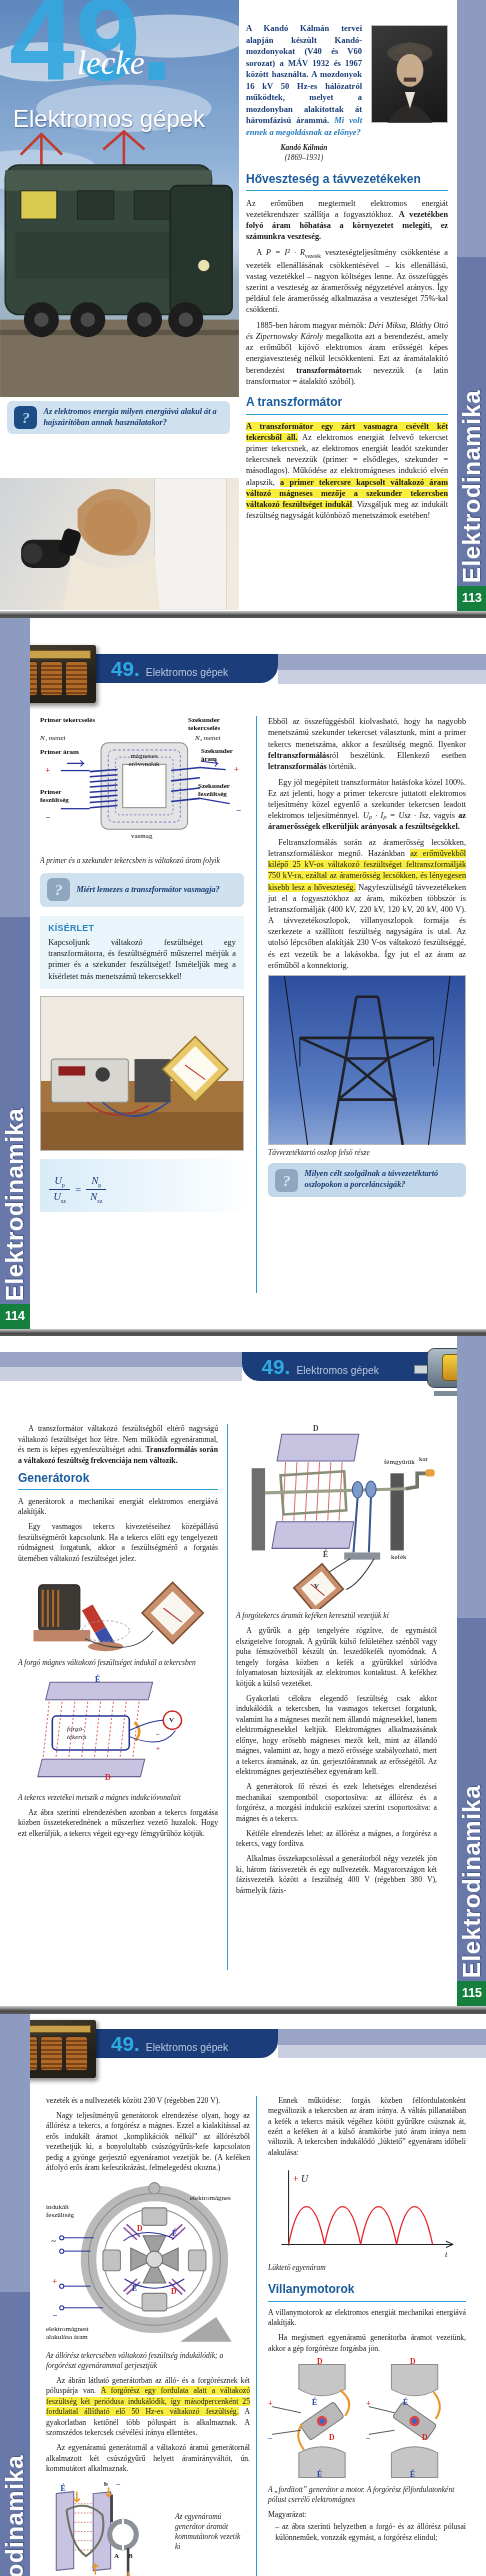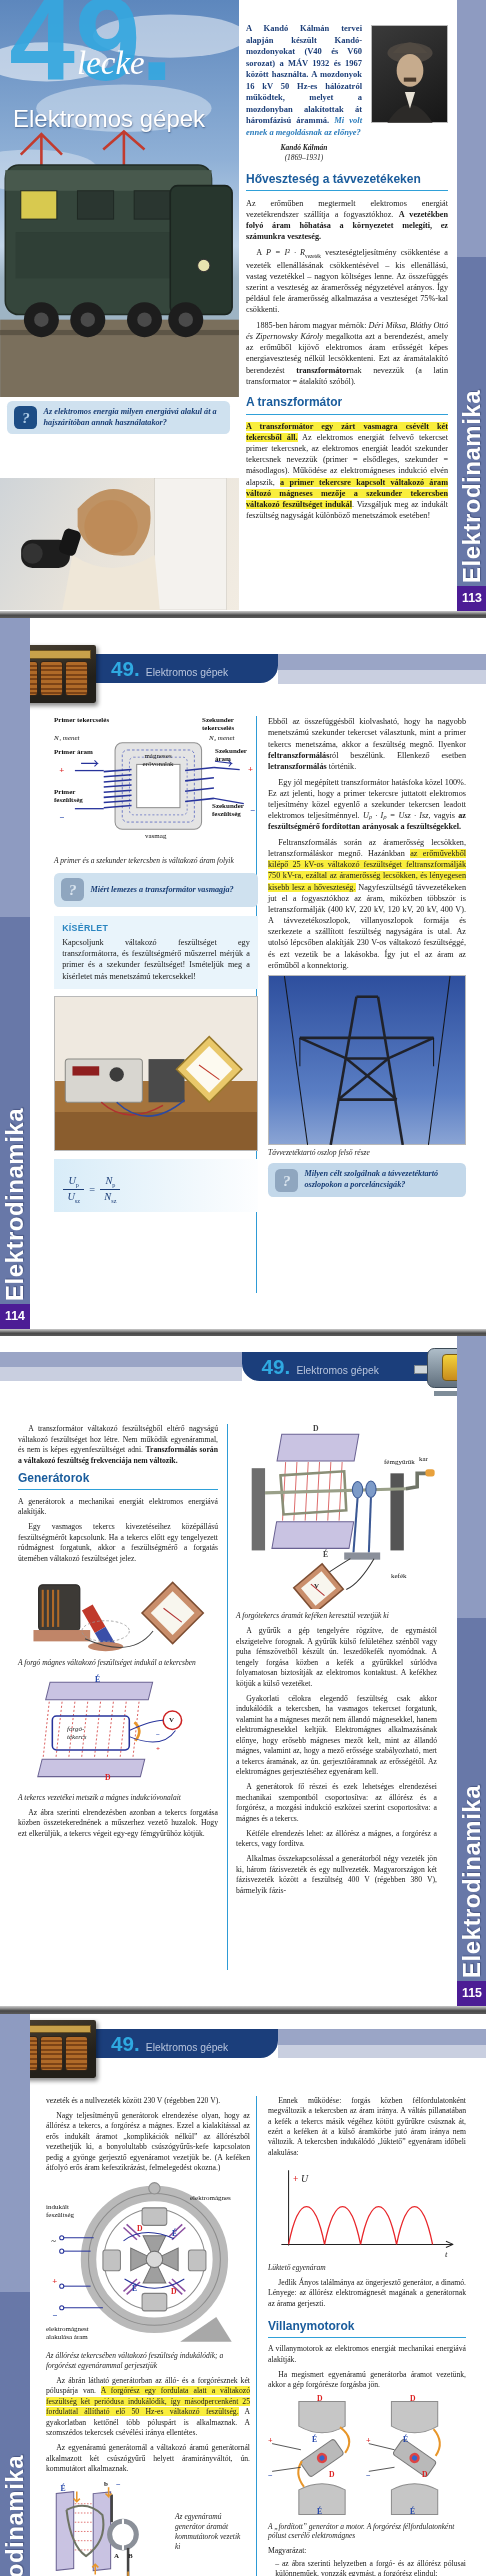--- a/index.html
+++ b/index.html
@@ -4,21 +4,21 @@
 <style>
   html,body{margin:0;padding:0;background:#2b2b2b;}
   body{width:487px;font-family:"Liberation Serif",serif;}
   .page{position:relative;width:487px;background:#fff;overflow:hidden;}
   .sep{height:7.2px;background:linear-gradient(180deg,#c9c9c9 0%,#909090 30%,#484848 60%,#5a5a5a 100%);}
   
   .tab{position:absolute;top:0;bottom:0;width:30px;}
   .tabR{right:0;} .tabL{left:0;}
   .tab .seg1{position:absolute;top:0;left:0;right:0;height:42%;background:#8e9bc1;}
   .tab .seg2{position:absolute;top:42%;left:0;right:0;bottom:25px;background:#6878a8;}
-  .tab .num{position:absolute;bottom:0;left:0;right:0;height:25px;background:#4c1d95;color:#fff;
+  .tab .num{position:absolute;bottom:0;left:0;right:0;height:25px;background:#15803d;color:#fff;
             font:bold 12.4px/25px "Liberation Sans",sans-serif;text-align:center;}
   .tab .vword{position:absolute;bottom:28px;left:50%;transform:translateX(-50%) rotate(180deg);
               writing-mode:vertical-rl;font:bold 24px "Liberation Sans",sans-serif;color:#fff;
               white-space:nowrap;letter-spacing:0.5px;text-shadow:1px 1px 1px rgba(40,50,90,.45);}
   
   .hbar{position:absolute;height:29px;background:#1b3e7b;display:flex;align-items:baseline;gap:6.2px;padding:0 0 0 14.4px;box-sizing:border-box;}
   .hbarL{left:0;width:278px;border-radius:0 0 17.5px 0;}
   .hbarR{left:242px;right:0;border-radius:0 0 0 17.5px;padding-left:19.6px;}
   .hnum{font:bold 20.6px/29px "Liberation Sans",sans-serif;color:#2fa9e1;}
   .httl{font:10.3px "Liberation Sans",sans-serif;color:#b9c5dd;}
@@ -169,21 +169,21 @@
     <span class="httl">Elektromos gépek</span>
   </div>
   <div class="cornerimg">
     <div class="coilbar"></div>
     <div class="coil" style="left:11.3px;"></div>
     <div class="coil" style="left:36px;"></div>
     <div class="coil" style="left:61px;"></div>
   </div>
   <div class="vrule" style="left:256px;top:98px;height:577px;"></div>
 
-  <div class="col" style="left:54px;top:98px;width:204px;">
+  <div class="col" style="left:40px;top:98px;width:204px;">
     <div style="position:relative;height:138px;" class="fig">
       <svg width="204" height="138" viewBox="0 0 395 268" style="position:absolute;left:0;top:0;">
         <rect x="118" y="52" width="168" height="168" rx="14" fill="#e4e4e4" stroke="#8f8f8f" stroke-width="2"></rect>
         <rect x="160" y="94" width="84" height="84" fill="#fff" stroke="#8f8f8f" stroke-width="2"></rect>
         <rect x="132" y="66" width="140" height="140" rx="10" fill="none" stroke="#4455bb" stroke-width="1.4" stroke-dasharray="5 4"></rect>
         <rect x="146" y="80" width="112" height="112" rx="8" fill="none" stroke="#4455bb" stroke-width="1.2" stroke-dasharray="4 4"></rect>
         <g stroke="#27339b" stroke-width="3">
           <line x1="96" y1="108" x2="150" y2="104"></line>
             <line x1="96" y1="118" x2="150" y2="114"></line>
           <line x1="96" y1="128" x2="150" y2="124"></line>
@@ -211,21 +211,21 @@
       <div class="flab" style="left:0;top:32px;">Primer áram</div>
       <div class="flab red" style="left:5.2px;top:49px;font-size:8.8px;">+</div>
       <div class="flab" style="left:0;top:72px;width:41px;">Primer feszültség</div>
       <div class="flab blue" style="left:5.2px;top:96px;font-size:8.8px;">−</div>
       <div class="flab" style="left:77px;top:36px;width:54px;text-align:center;font-weight:normal;">mágneses erővonalak</div>
       <div class="flab" style="left:91px;top:116px;font-weight:normal;">vasmag</div>
       <div class="flab" style="left:148px;top:0;width:57px;">Szekunder tekercselés</div>
       <div class="flabi" style="left:155px;top:17.5px;">N₂ menet</div>
       <div class="flab" style="left:161px;top:31px;">Szekunder áram</div>
       <div class="flab red" style="left:194px;top:48px;font-size:8.8px;">+</div>
-      <div class="flab" style="left:158px;top:66px;width:41px;margin-top:20px;">Szekunder feszültség</div>
+      <div class="flab" style="left:158px;top:66px;width:41px;">Szekunder feszültség</div>
       <div class="flab blue" style="left:196px;top:89px;font-size:8.8px;">−</div>
     </div>
     <div class="cap">A primer és a szekunder tekercsben is váltakozó áram folyik</div>
 
     <div class="qbox" style="margin:7.2px 0 9.3px;">
       <div class="qicon" style="background:#8fa6bf;color:#d9e4ee;">?</div>
       <div class="qtxt">Miért lemezes a transzformátor vasmagja?</div>
     </div>
 
     <div style="background:#e9f4fb;padding:7.2px 8.2px;">
@@ -259,21 +259,21 @@
         <span class="frac">
           <span class="ft"><span>N</span><sub>p</sub></span>
           <span class="fb"><span>N</span><sub>sz</sub></span>
         </span>
       </div>
     </div>
   </div>
 
   <div class="col" style="left:268px;top:98px;width:198px;">
     <p class="bp"><span>Ebből az összefüggésből kiolvasható, hogy ha nagyobb menetszámú szekunder tekercset választunk, mint a primer tekercs menetszáma, akkor a feszültség megnő. Ilyenkor </span><span class="b">feltranszformálás</span><span>ról beszélünk. Ellenkező esetben </span><span class="b">letranszformálás</span><span> történik.</span></p>
-    <p class="bp ind"><span>Egy jól megépített transzformátor hatásfoka közel 100%. Ez azt jelenti, hogy a primer tekercsre juttatott elektromos teljesítmény közel egyenlő a szekunder tekercsen leadott elektromos teljesítménnyel. </span><span class="it">Uₚ · Iₚ = Usz · Isz</span><span>, vagyis </span><span class="b">az feszültségmérő fordítottan arányosak a feszültségekkel.</span></p>
+    <p class="bp ind"><span>Egy jól megépített transzformátor hatásfoka közel 100%. Ez azt jelenti, hogy a primer tekercsre juttatott elektromos teljesítmény közel egyenlő a szekunder tekercsen leadott elektromos teljesítménnyel. </span><span class="it">Uₚ · Iₚ = Usz · Isz</span><span>, vagyis </span><span class="b">az áramerősségek elkerüljük arányosak a feszültségekkel.</span></p>
     <p class="bp ind"><span>Feltranszformálás során az áramerősség lecsökken, letranszformáláskor megnő. Hazánkban </span><span class="hl">az erőművekből kilépő 25 kV-os váltakozó feszültséget feltranszformálják 750 kV-ra, ezáltal az áramerősség lecsökken, és lényegesen kisebb lesz a hőveszteség.</span><span> Nagyfeszültségű távvezetékeken jut el a fogyasztókhoz az áram, miközben többször is letranszformálják (400 kV, 220 kV, 120 kV, 20 kV, 400 V). A távvezetékoszlopok, villanyoszlopok formája és szerkezete a szállított feszültség nagyságára is utal. Az utolsó lépcsőben alakítják 230 V-os váltakozó feszültséggé, és ezt vezetik be a lakásokba. Így jut el az áram az erőműből a konnektorig.</span></p>
     <div class="photo" style="width:198px;height:170px;background:linear-gradient(180deg,#2e4f9e,#5a7ec4 70%,#8aa4d4);position:relative;margin-top:3.1px;">
       <svg width="197" height="169" viewBox="0 0 383 328">
         <g stroke="#20222a" stroke-width="5" fill="none">
           <line x1="120" y1="328" x2="170" y2="40"></line>
             <line x1="260" y1="328" x2="212" y2="40"></line>
           <line x1="150" y1="160" x2="232" y2="160"></line>
             <line x1="135" y1="240" x2="248" y2="240"></line>
           <line x1="150" y1="160" x2="248" y2="240"></line>
             <line x1="232" y1="160" x2="135" y2="240"></line>
@@ -415,21 +415,21 @@
         <g transform="rotate(-40 160 320)">
             <rect x="124" y="288" width="72" height="64" fill="#c98e6b" stroke="#7d4e33" stroke-width="3"></rect>
             <rect x="134" y="298" width="52" height="44" fill="#f8f6ee"></rect>
             <line x1="160" y1="338" x2="154" y2="304" stroke="#b03030" stroke-width="2"></line>
           </g>
       </svg>
       <div class="flab" style="left:77px;top:1px;color:#3f3f3f;font-size:7.7px;">D</div>
       <div class="flab" style="left:87px;top:127px;color:#3f3f3f;font-size:7.7px;">É</div>
       <div class="flab" style="left:148px;top:34px;font-weight:normal;">fémgyűrűk</div>
       <div class="flab" style="left:183px;top:31px;font-weight:normal;">kar</div>
-      <div class="flab" style="left:155px;top:148px;font-weight:normal;">kefék</div>
+      <div class="flab" style="left:155px;top:129px;font-weight:normal;">kefék</div>
       <div class="flab" style="left:78px;top:158px;color:#222;">V</div>
     </div>
     <div class="cap">A forgótekercs áramát keféken keresztül vezetjük ki</div>
     <p class="bp ind sm">A gyűrűk a gép tengelyére rögzítve, de egymástól elszigetelve forognak. A gyűrűk külső felületéhez szénből vagy puha fémszövetből készült ún. leszedőkefék nyomódnak. A tengely forgása közben a kefék a gyűrűkkel súrlódva folyamatosan biztosítják az elektromos kontaktust. A kefékhez kötjük a külső vezetéket.</p>
     <p class="bp ind sm">Gyakorlati célokra elegendő feszültség csak akkor indukálódik a tekercsben, ha vasmagos tekercset forgatunk, valamint ha a mágneses mezőt nem állandó mágnesekkel, hanem elektromágnesekkel keltjük. Elektromágnes alkalmazásának előnye, hogy erősebb mágneses mezőt kelt, mint az állandó mágnes, valamint az, hogy a mező erőssége szabályozható, mert a tekercs áramának, az ún. gerjesztőáramnak az erősségétől. Az elektromágnes gerjesztéséhez egyenáram kell.</p>
     <p class="bp ind sm">A generátorok fő részei és ezek lehetséges elrendezései mechanikai szempontból csoportosítva: az állórész és a forgórész, a mozgási indukció eszközei szerint csoportosítva: a mágnes és a tekercs.</p>
     <p class="bp ind sm">Kétféle elrendezés lehet: az állórész a mágnes, a forgórész a tekercs, vagy fordítva.</p>
     <p class="bp ind sm">Alkalmas összekapcsolással a generátorból négy vezeték jön ki, három fázisvezeték és egy nullvezeték. Magyarországon két fázisvezeték között a feszültség 400 V (régebben 380 V), bármelyik fázis-</p>
   </div>
 
@@ -557,21 +557,20 @@
         <line x1="40" y1="14" x2="40" y2="160" stroke="#222" stroke-width="2"></line>
         <line x1="26" y1="158" x2="360" y2="158" stroke="#222" stroke-width="2"></line>
         <path d="M360 158 L346 152 M360 158 L346 164" stroke="#222" stroke-width="2" fill="none"></path>
         <path d="M40 158 C60 60 90 60 110 158 C130 60 160 60 180 158 C200 60 230 60 250 158 C270 60 300 60 320 158" fill="none" stroke="#e8262a" stroke-width="2.6"></path>
       </svg>
       <div class="flab red" style="left:25px;top:11.3px;font-size:9.3px;">+</div>
       <div class="flabi" style="left:33px;top:10.3px;font-size:9.8px;color:#222;">U</div>
       <div class="flabi" style="left:177px;top:86px;font-size:8.8px;color:#222;">t</div>
     </div>
     <div class="cap">Lüktető egyenáram</div>
-    <p class="bp ind sm" style="margin-top:5.2px;">Jedlik Ányos találmánya az öngerjesztő generátor, a dinamó. Lényege: az állórész elektromágnesét magának a generátornak az árama gerjeszti.</p>
     <div class="sh" style="margin-top:9.3px;">Villanymotorok</div>
     <p class="bp sm">A villanymotorok az elektromos energiát mechanikai energiává alakítják.</p>
     <p class="bp ind sm">Ha megismert egyenáramú generátorba áramot vezetünk, akkor a gép forgórésze forgásba jön.</p>
     <div class="fig" style="position:relative;height:124px;">
       <svg width="198" height="124" viewBox="0 0 385 240" style="position:absolute;">
         <g fill="#c6c6c6" stroke="#8d8d8d" stroke-width="2">
           <path d="M60 10 L150 10 L150 58 Q105 84 60 58 Z"></path>
             <path d="M60 230 L150 230 L150 182 Q105 158 60 182 Z"></path>
           <path d="M240 10 L330 10 L330 58 Q285 84 240 58 Z"></path>
             <path d="M240 230 L330 230 L330 182 Q285 158 240 182 Z"></path>

